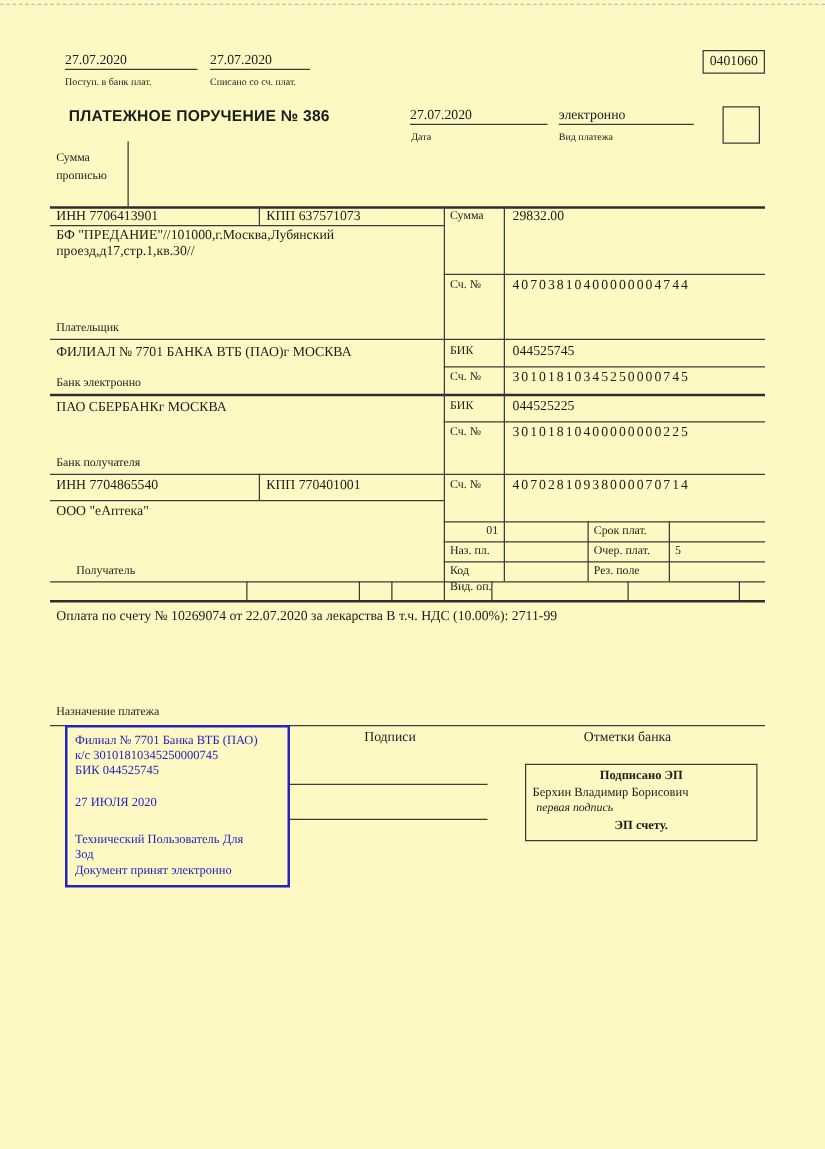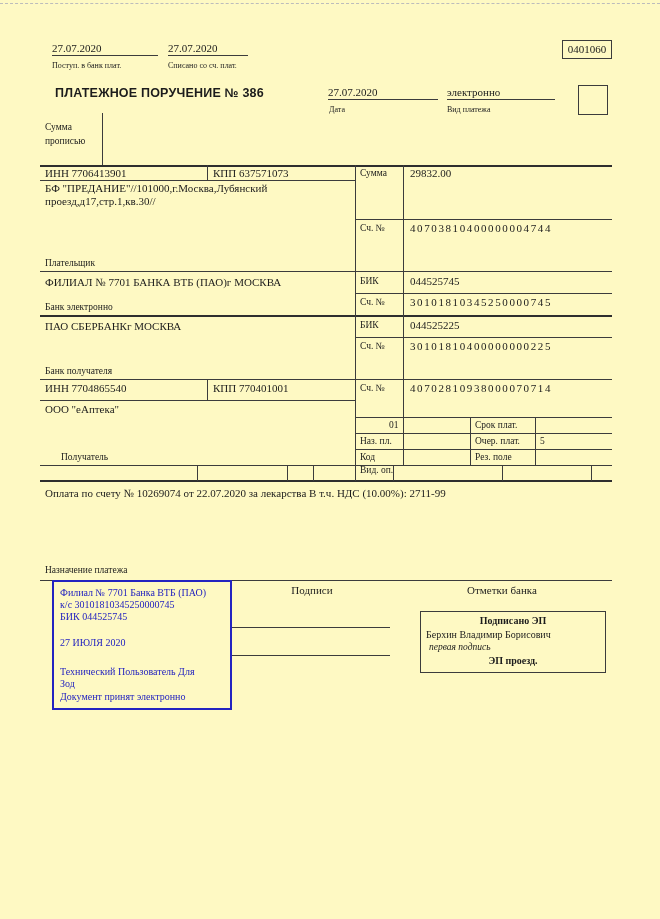--- a/index.html
+++ b/index.html
@@ -137,15 +137,15 @@
     <div style="top:55px;">27 ИЮЛЯ 2020</div>
     <div style="top:84px;text-align:right;">Технический Пользователь Для</div>
     <div style="top:96px;">Зод</div>
     <div style="top:109px;">Документ принят электронно</div>
   </div>
 
   <div class="stamp-ep">
     <div class="center" style="left:0; right:0; top:3px; font-weight:bold;">Подписано ЭП</div>
     <div style="left:5px; top:17px;">Берхин Владимир Борисович</div>
     <div style="left:8px; top:30px; font-style:italic; font-size:9.5px;">первая подпись</div>
-    <div class="center" style="left:0; right:0; top:43px; font-weight:bold;">ЭП проезд.</div>
+    <div class="center" style="left:0; right:0; top:43px; font-weight:bold;">ЭП счету.</div>
   </div>
 </div>
 
 </body></html>

